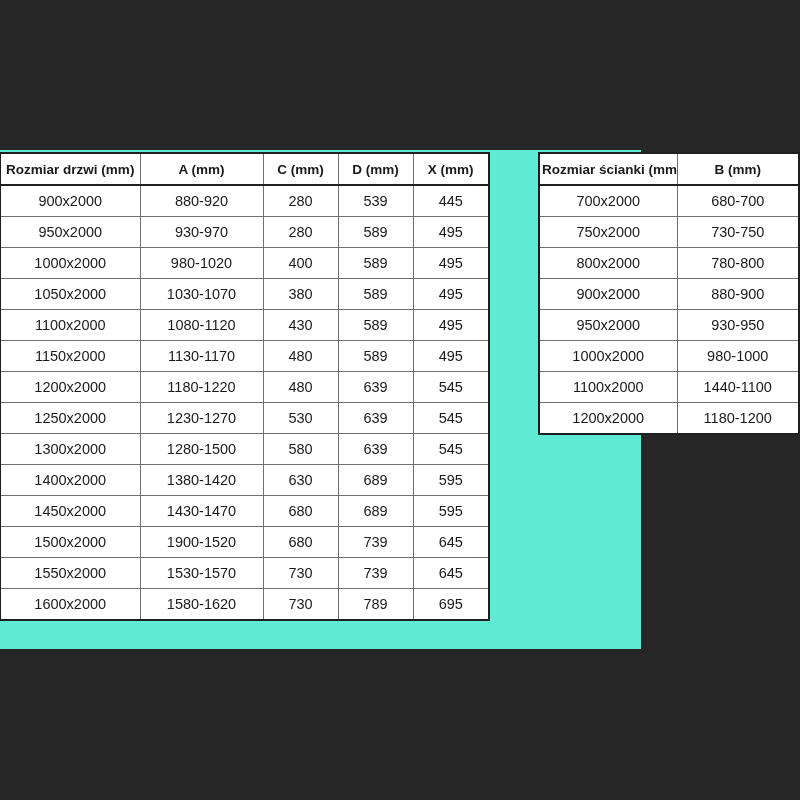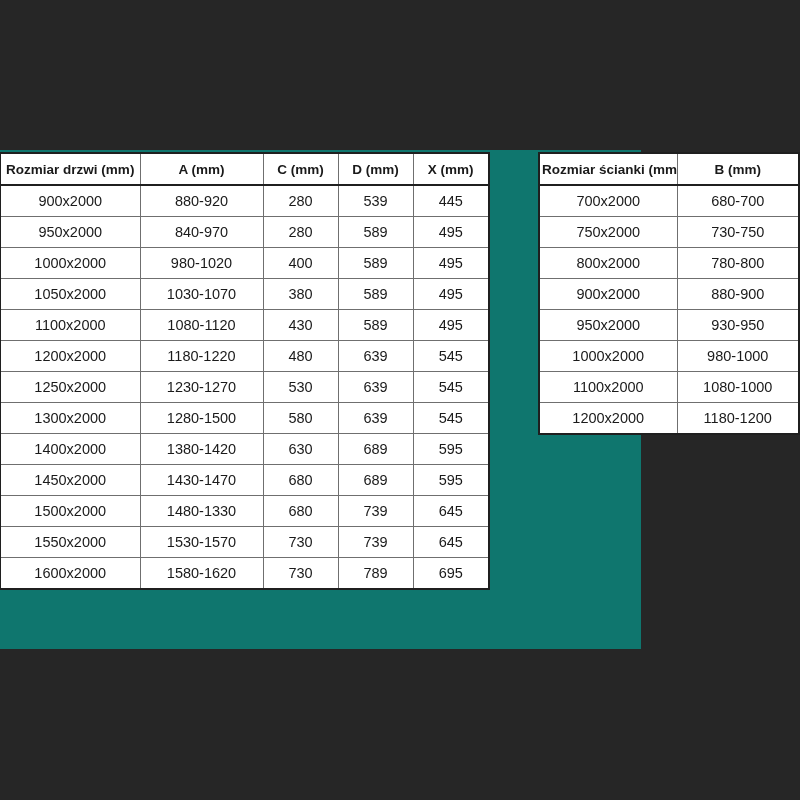--- a/index.html
+++ b/index.html
@@ -13,21 +13,21 @@
     background: #262626;
     font-family: "Liberation Sans", sans-serif;
     overflow: hidden;
   }
   .sheet {
     position: absolute;
     left: 0;
     top: 150px;
     width: 641px;
     height: 499px;
-    background: #0f766e;
+    background: #5eead4;
   }
   table.spec {
     position: absolute;
     border-collapse: collapse;
     table-layout: fixed;
     background: #ffffff;
     color: #1a1a1a;
     font-size: 14.5px;
   }
   table.spec th, table.spec td {
@@ -90,21 +90,21 @@
       <tbody>
         <tr>
           <td>900x2000</td>
           <td>880-920</td>
           <td>280</td>
           <td>539</td>
           <td>445</td>
         </tr>
         <tr>
           <td>950x2000</td>
-          <td>840-970</td>
+          <td>930-970</td>
           <td>280</td>
           <td>589</td>
           <td>495</td>
         </tr>
         <tr>
           <td>1000x2000</td>
           <td>980-1020</td>
           <td>400</td>
           <td>589</td>
           <td>495</td>
@@ -113,20 +113,27 @@
           <td>1050x2000</td>
           <td>1030-1070</td>
           <td>380</td>
           <td>589</td>
           <td>495</td>
         </tr>
         <tr>
           <td>1100x2000</td>
           <td>1080-1120</td>
           <td>430</td>
+          <td>589</td>
+          <td>495</td>
+        </tr>
+        <tr>
+          <td>1150x2000</td>
+          <td>1130-1170</td>
+          <td>480</td>
           <td>589</td>
           <td>495</td>
         </tr>
         <tr>
           <td>1200x2000</td>
           <td>1180-1220</td>
           <td>480</td>
           <td>639</td>
           <td>545</td>
         </tr>
@@ -153,21 +160,21 @@
         </tr>
         <tr>
           <td>1450x2000</td>
           <td>1430-1470</td>
           <td>680</td>
           <td>689</td>
           <td>595</td>
         </tr>
         <tr>
           <td>1500x2000</td>
-          <td>1480-1330</td>
+          <td>1900-1520</td>
           <td>680</td>
           <td>739</td>
           <td>645</td>
         </tr>
         <tr>
           <td>1550x2000</td>
           <td>1530-1570</td>
           <td>730</td>
           <td>739</td>
           <td>645</td>
@@ -213,21 +220,21 @@
         <tr>
           <td>950x2000</td>
           <td>930-950</td>
         </tr>
         <tr>
           <td>1000x2000</td>
           <td>980-1000</td>
         </tr>
         <tr>
           <td>1100x2000</td>
-          <td>1080-1000</td>
+          <td>1440-1100</td>
         </tr>
         <tr>
           <td>1200x2000</td>
           <td>1180-1200</td>
         </tr>
       </tbody>
     </table>
 
 </div>
 

